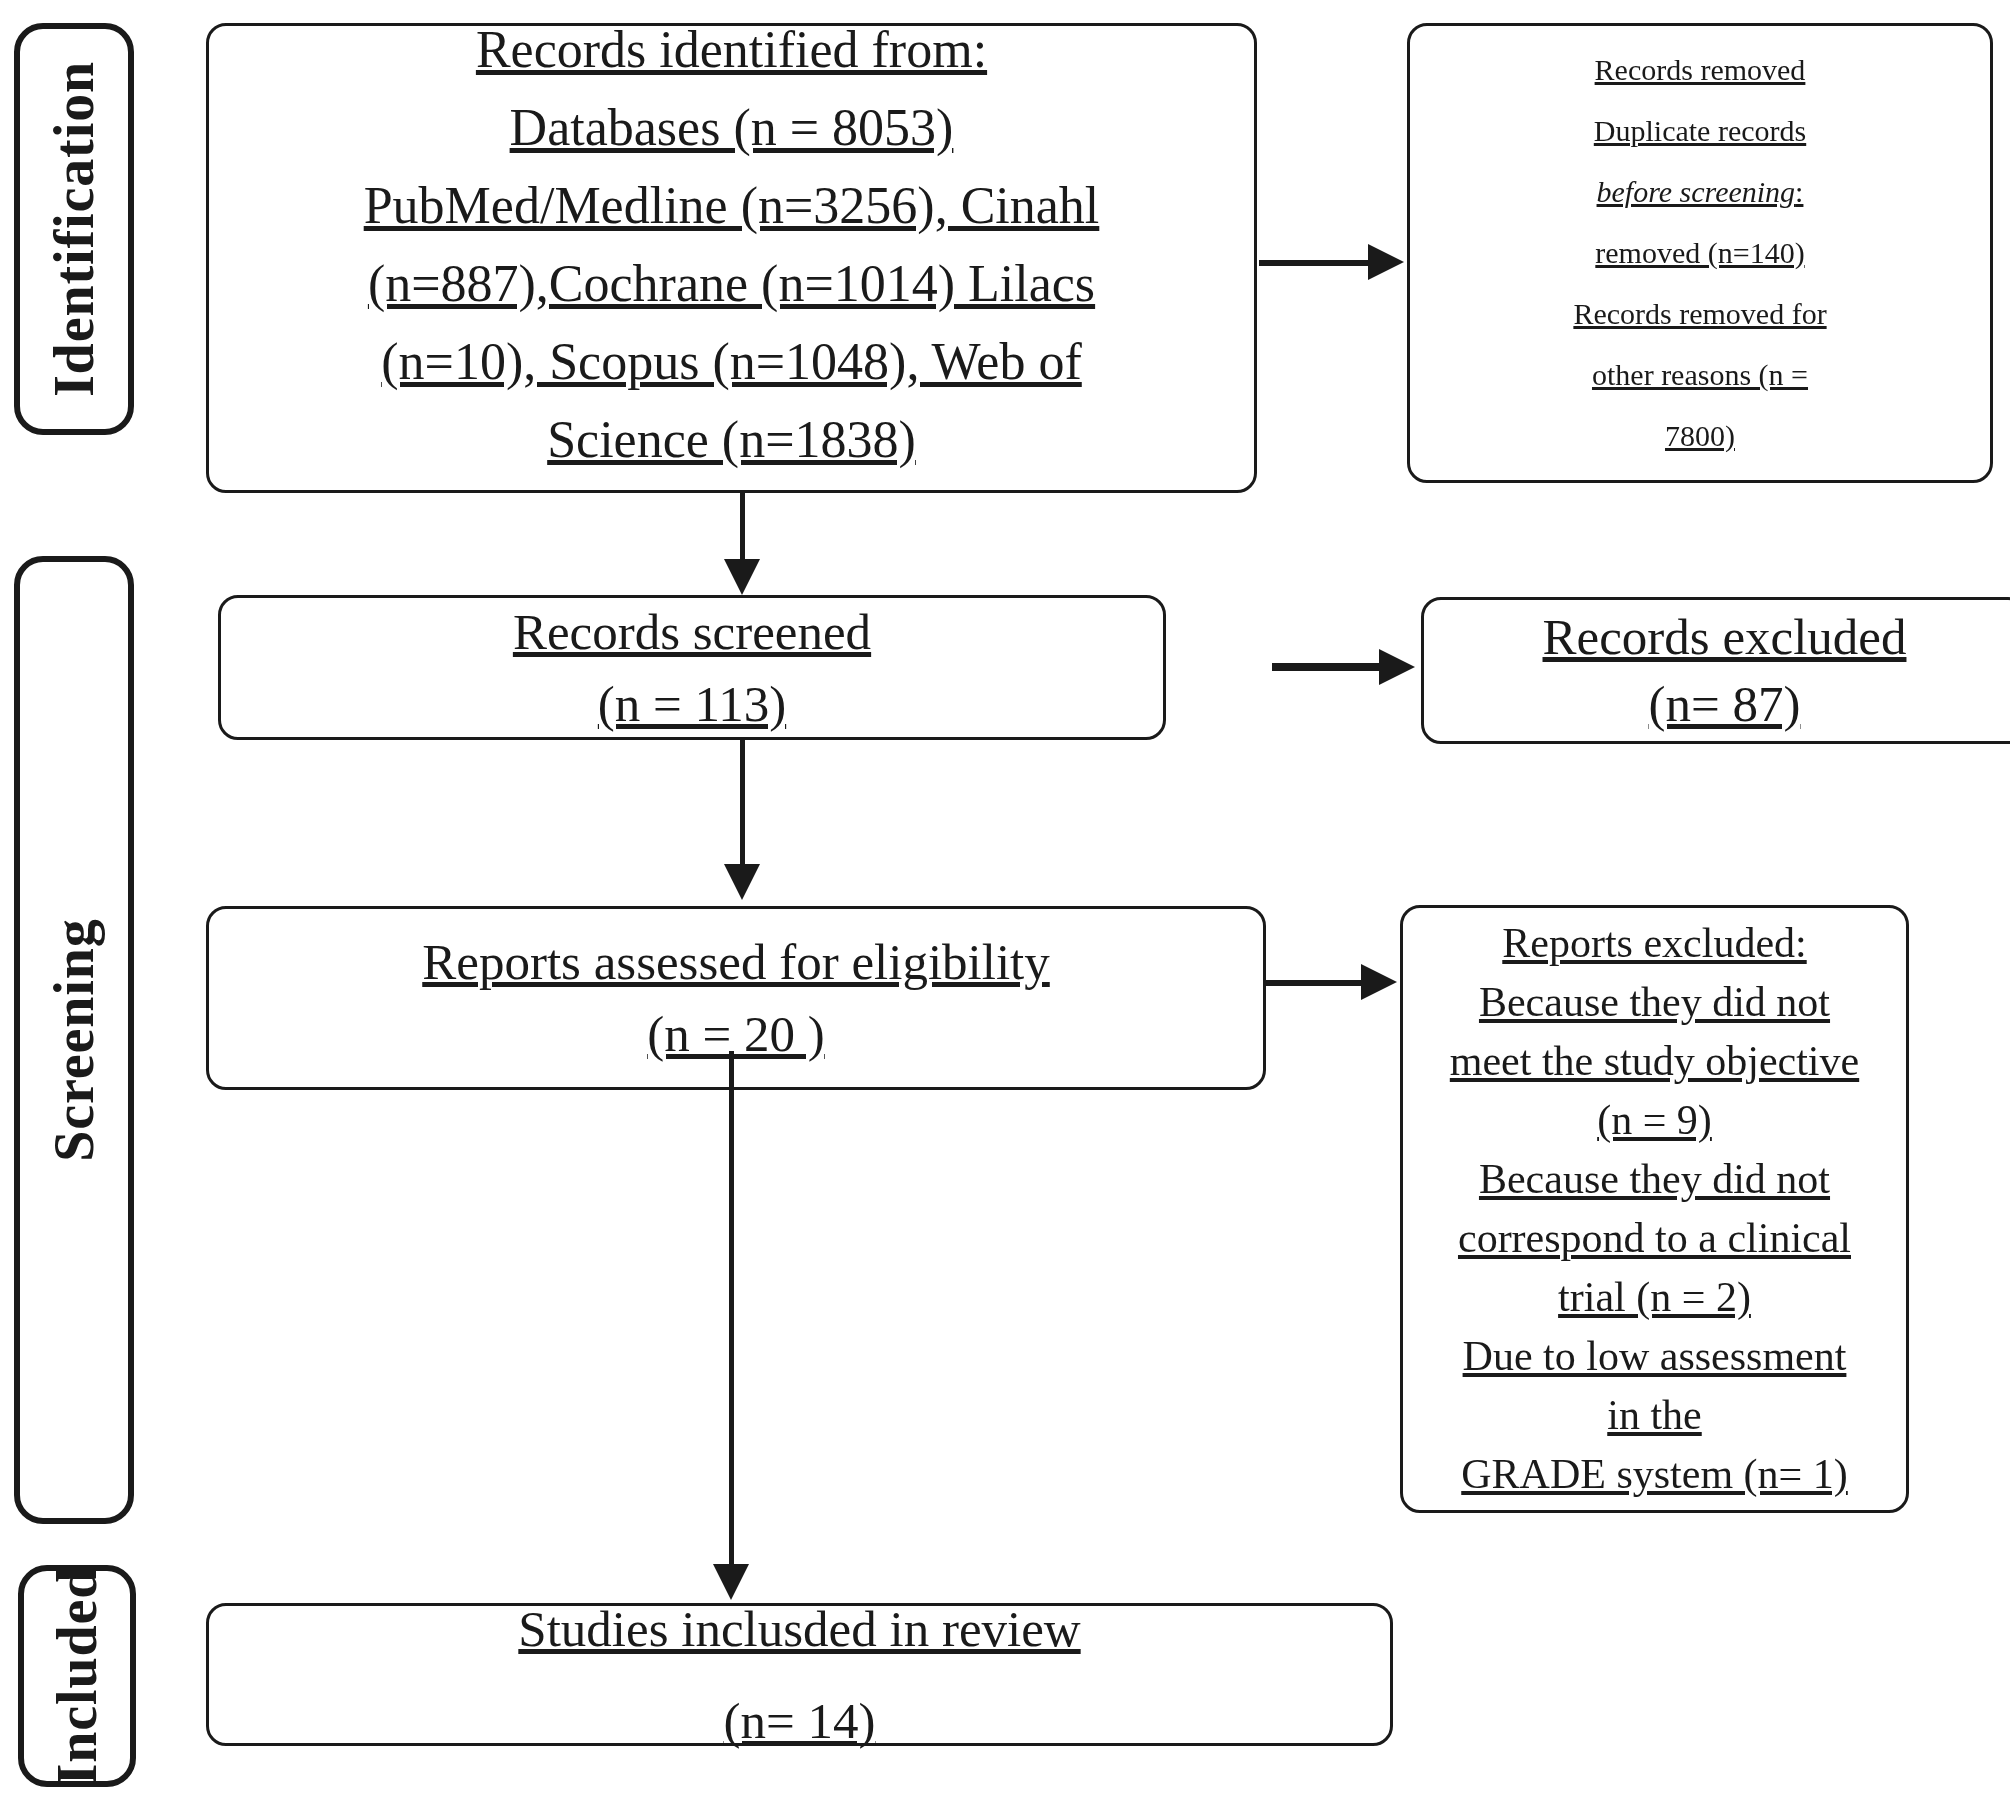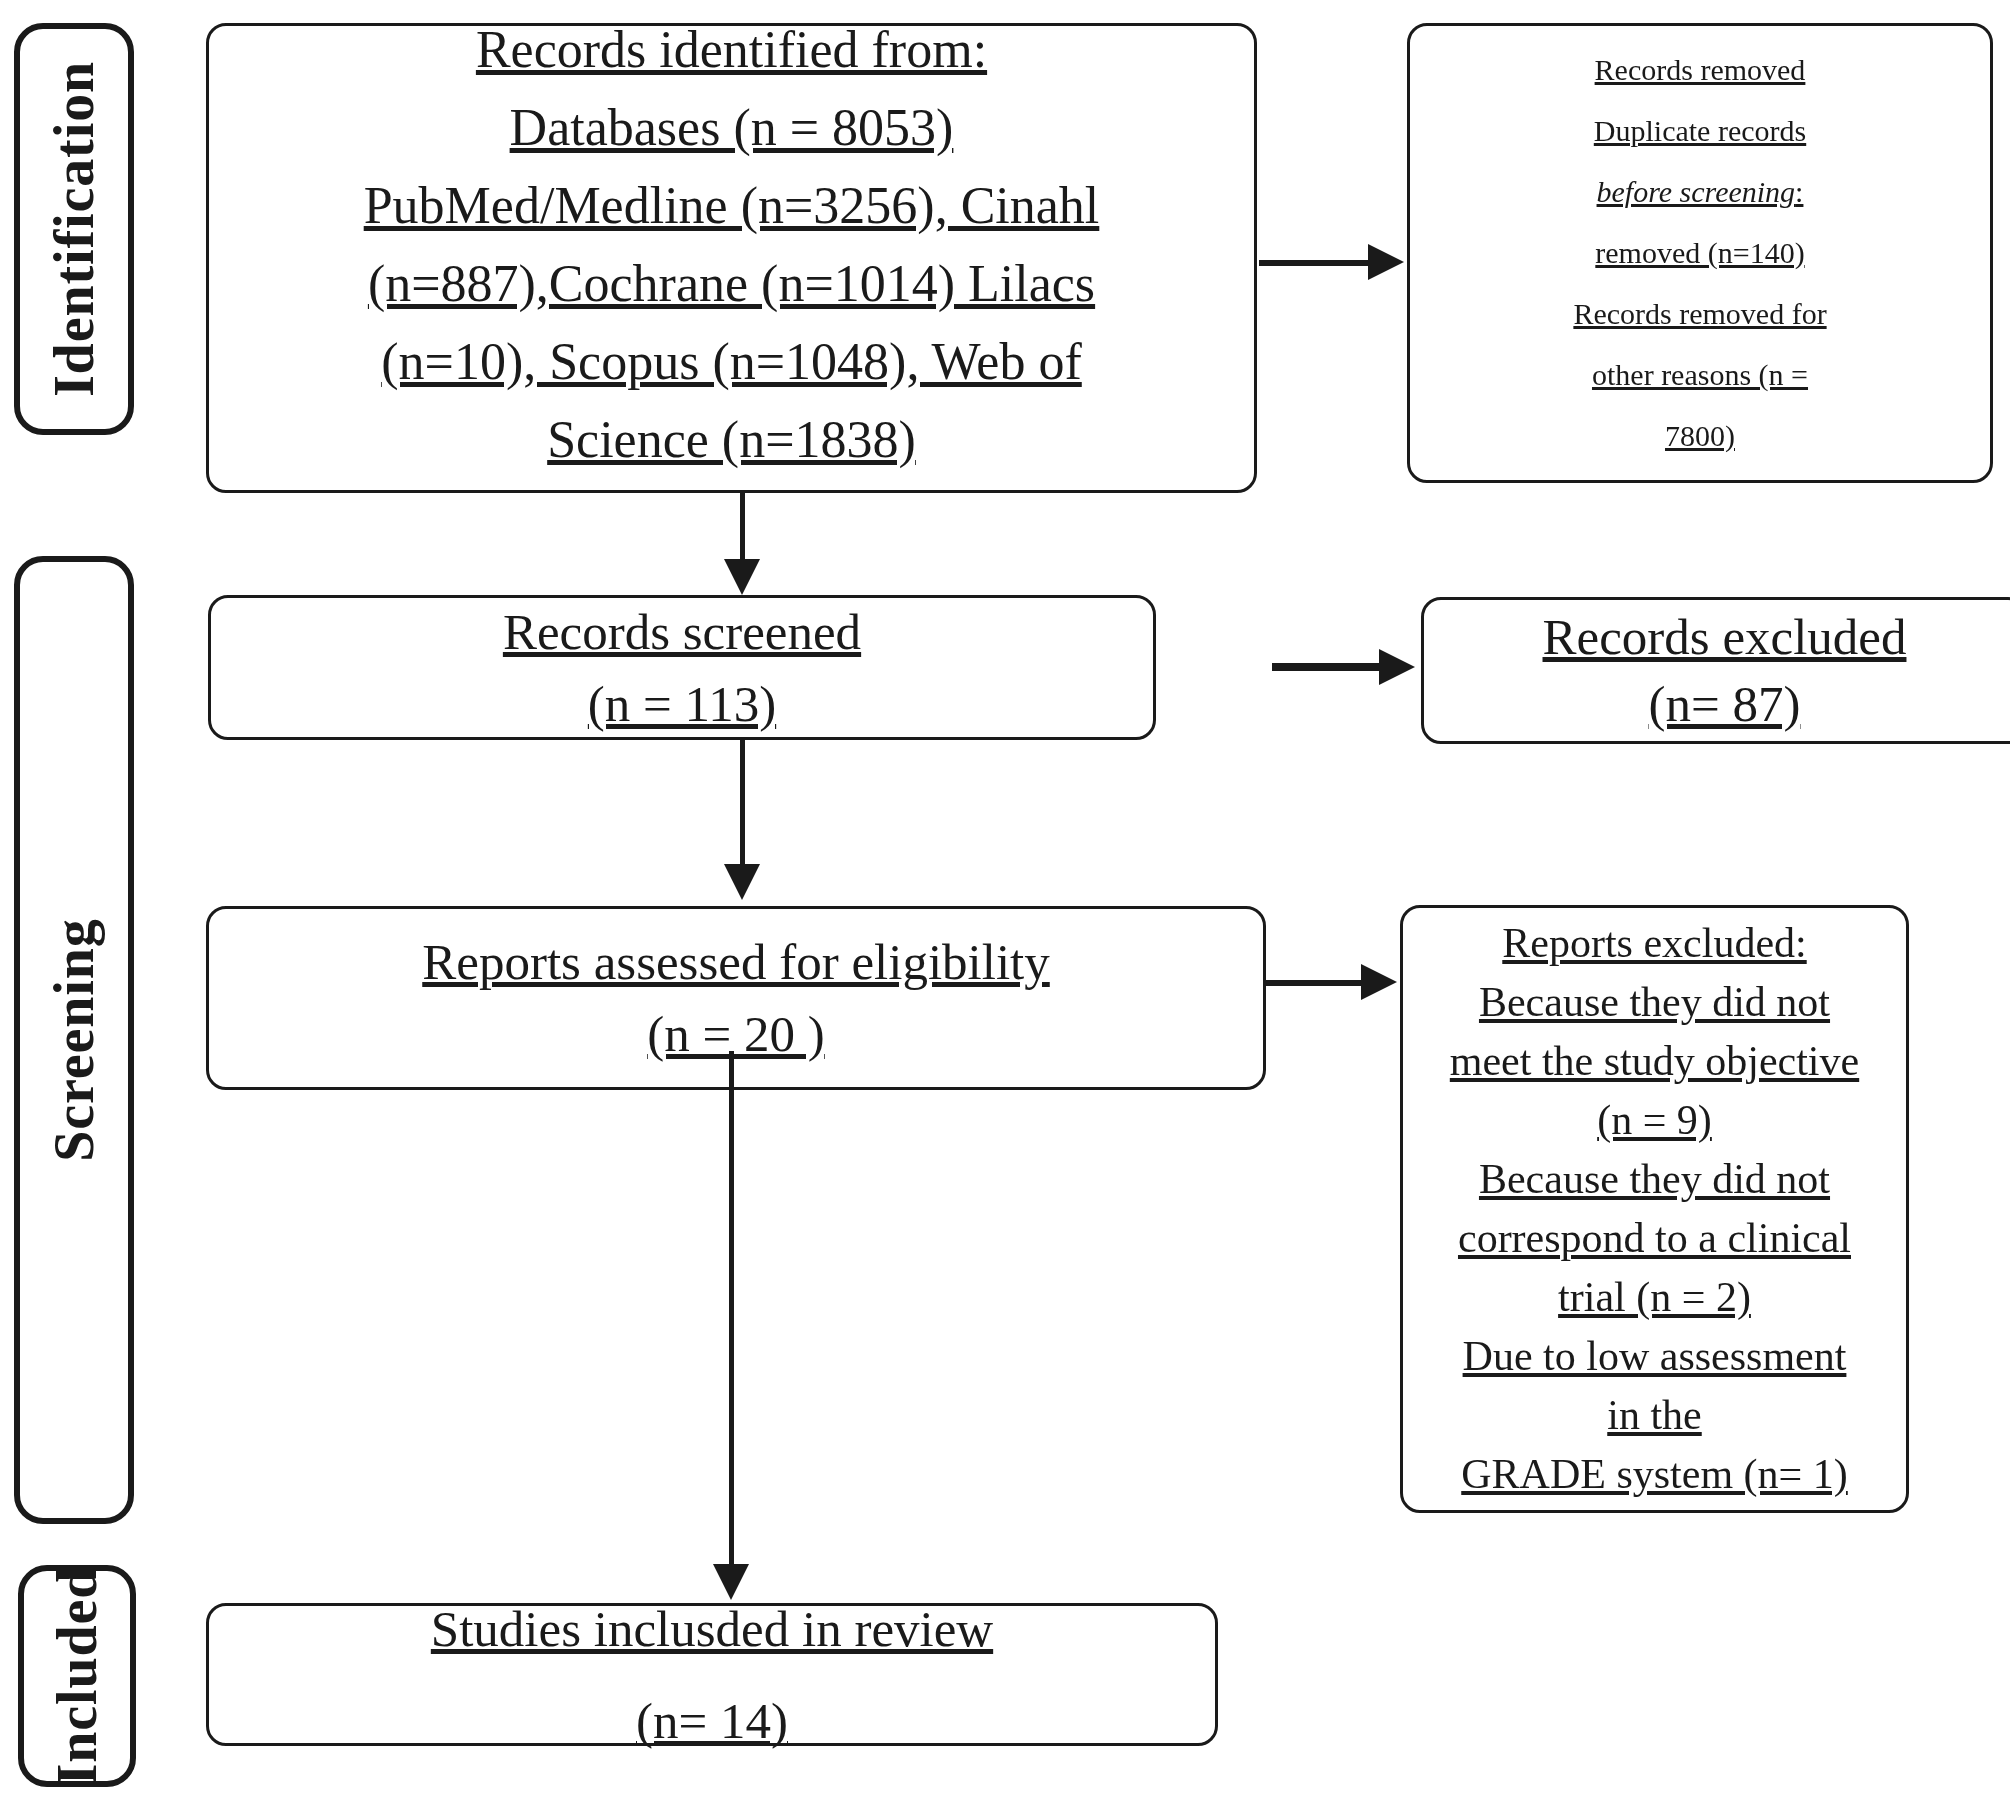--- a/index.html
+++ b/index.html
@@ -84,31 +84,31 @@
 
 <div class="box main-text" style="left:206px; top:22.6px; width:1051px; height:470px; padding-bottom:25px;">
   <div class="line">Records identified from:</div>
   <div class="line">Databases (n = 8053)</div>
   <div class="line">PubMed/Medline (n=3256), Cinahl</div>
   <div class="line">(n=887),Cochrane (n=1014) Lilacs</div>
   <div class="line">(n=10), Scopus (n=1048), Web of</div>
   <div class="line">Science (n=1838)</div>
 </div>
 
-<div class="box mid-text" style="left:208px; top:595px; width:948px; height:145px;">
+<div class="box mid-text" style="left:218px; top:595px; width:948px; height:145px;">
   <div class="line">Records screened</div>
   <div class="line">(n = 113)</div>
 </div>
 
 <div class="box mid-text" style="left:206px; top:906px; width:1060px; height:184px;">
   <div class="line">Reports assessed for eligibility</div>
   <div class="line">(n = 20 )</div>
 </div>
 
-<div class="box mid-text" style="left:206px; top:1603px; width:1012px; height:143px;gap:20px;">
+<div class="box mid-text" style="left:206px; top:1603px; width:1187px; height:143px;gap:20px;">
   <div class="line">Studies inclusded in review</div>
   <div class="line">(n= 14)</div>
 </div>
 
 <div class="box side-text" style="left:1407px; top:22.6px; width:586px; height:460px;">
   <div class="line">Records removed</div>
   <div class="line">Duplicate records</div>
   <div class="line"><span class="italic">before screening</span><span>:</span></div>
   <div class="line">removed (n=140)</div>
   <div class="line">Records removed for</div>

